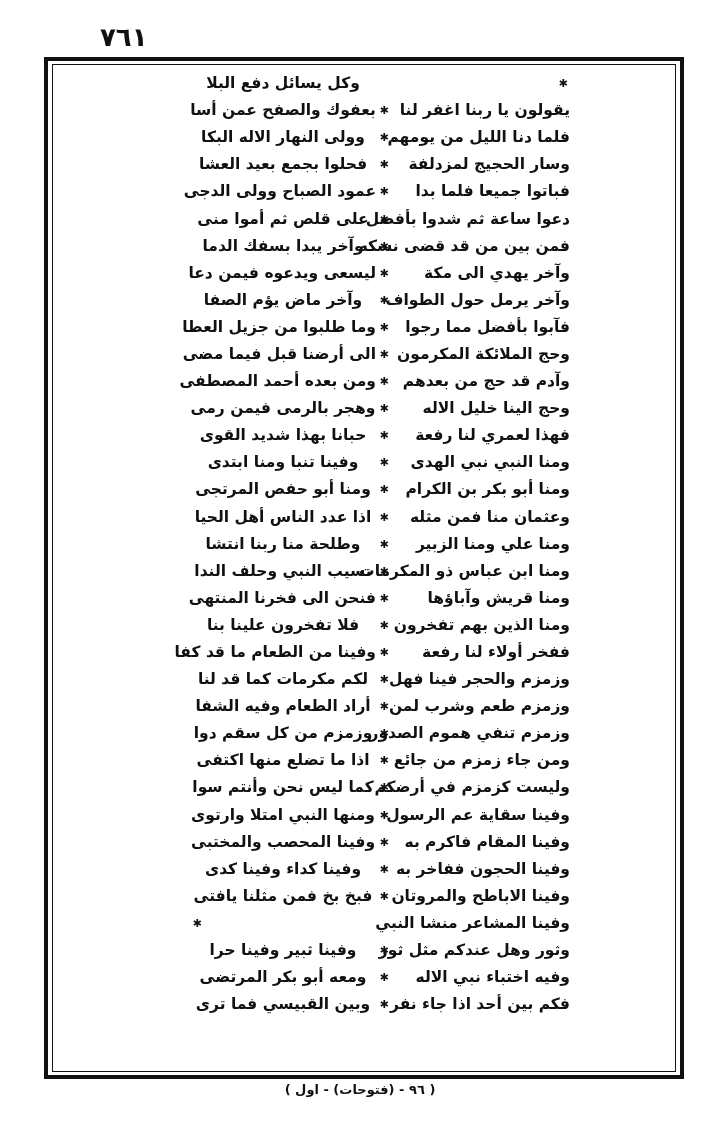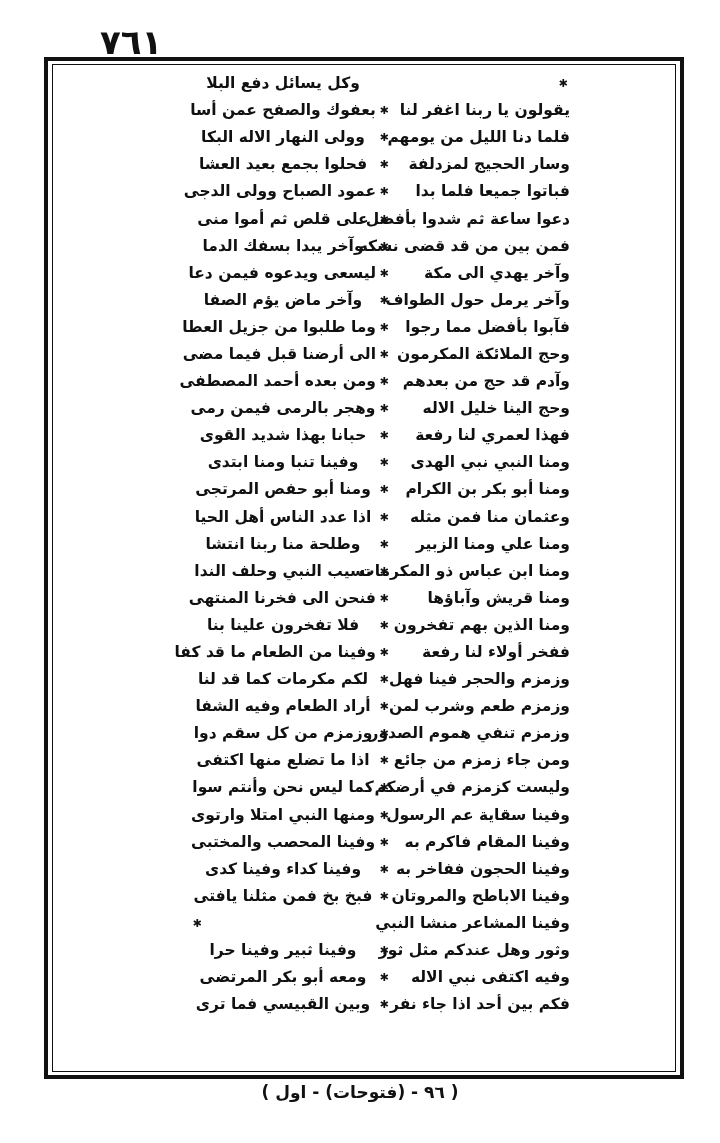--- a/index.html
+++ b/index.html
@@ -1,32 +1,32 @@
 <!DOCTYPE html>
 <html><head>
 <meta charset="utf-8">
 <style>
   html, body { margin:0; padding:0; background:#ffffff; }
   body { width:720px; height:1143px; position:relative; overflow:hidden;
          font-family: "DejaVu Sans", sans-serif; color:#111; }
   .page-number { position:absolute; left:100px; top:22px; width:80px;
-                 font-size:34px; font-weight:bold; text-align:left; direction:rtl; letter-spacing:-1px; }
+                 font-size:26px; font-weight:bold; text-align:left; direction:rtl; letter-spacing:-1px; }
   .frame-outer { position:absolute; left:44px; top:57px; width:640px; height:1022px;
                  border:4px solid #111; box-sizing:border-box; }
   .frame-inner { position:absolute; left:52px; top:64px; width:624px; height:1008px;
                  border:1.5px solid #111; box-sizing:border-box; }
   .verses { position:absolute; left:190px; top:70px; width:380px; direction:rtl; }
   .verse { height:27.1px; display:flex; flex-direction:row; justify-content:space-between;
            align-items:center; font-size:15.5px; font-weight:bold; white-space:nowrap; line-height:27px; }
   .hemi { display:inline-block; }
   .hemi-first { width:178px; text-align:right; }
   .hemi-second { width:186px; text-align:center; }
   .sep { width:14px; text-align:center; font-size:11px; }
   .footer { position:absolute; left:0; width:720px; top:1082px; text-align:center;
-            direction:rtl; font-size:17px; font-weight:bold; }
+            direction:rtl; font-size:13px; font-weight:bold; }
 </style>
 </head>
 <body>
 
 <div class="page-number">٧٦١</div>
 
 <div class="frame-outer"></div>
 <div class="frame-inner"></div>
 
 <div class="verses" id="verses">
@@ -187,21 +187,21 @@
     <div class="verse">
       <span class="hemi hemi-first">وفينا المشاعر منشا النبي</span>
       <span class="sep">✱</span>
     </div>
     <div class="verse">
       <span class="hemi hemi-first">وثور وهل عندكم مثل ثور</span>
       <span class="sep">✱</span>
       <span class="hemi hemi-second">وفينا ثبير وفينا حرا</span>
     </div>
     <div class="verse">
-      <span class="hemi hemi-first">وفيه اكتفى نبي الاله</span>
+      <span class="hemi hemi-first">وفيه اختباء نبي الاله</span>
       <span class="sep">✱</span>
       <span class="hemi hemi-second">ومعه أبو بكر المرتضى</span>
     </div>
     <div class="verse">
       <span class="hemi hemi-first">فكم بين أحد اذا جاء نفر</span>
       <span class="sep">✱</span>
       <span class="hemi hemi-second">وبين القبيسي فما ترى</span>
     </div>
   </div>
 

